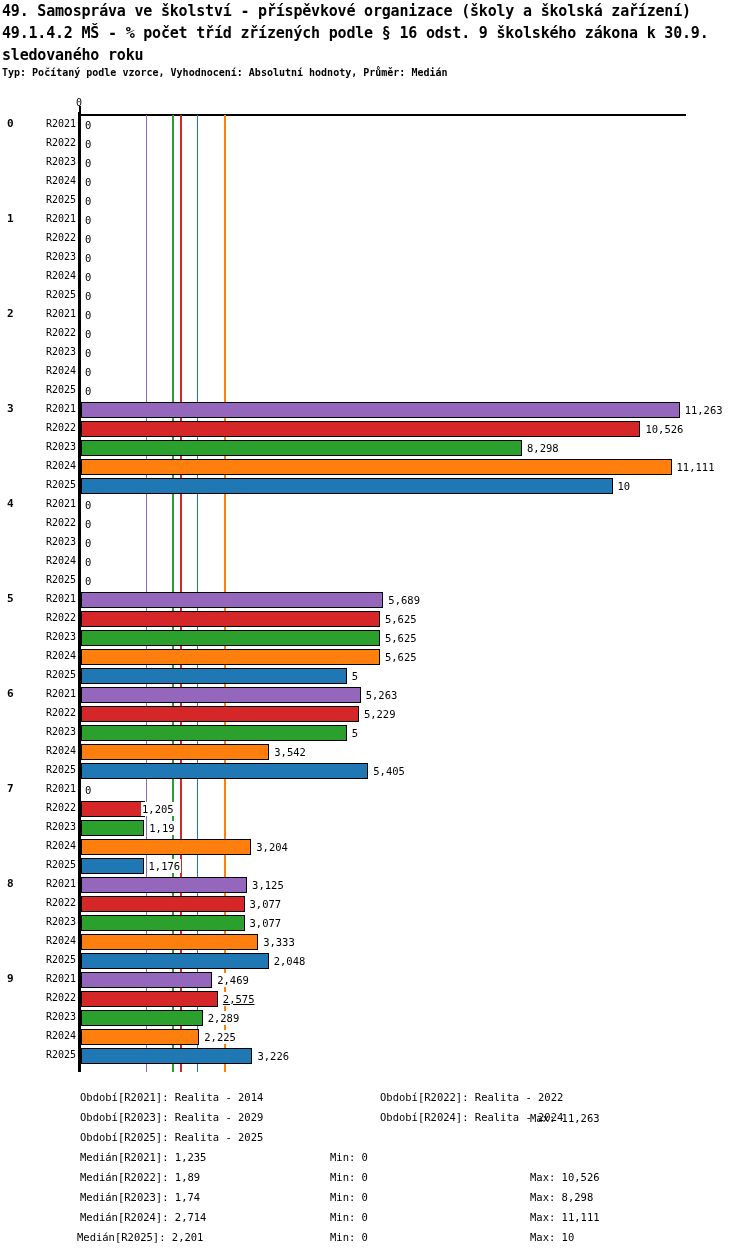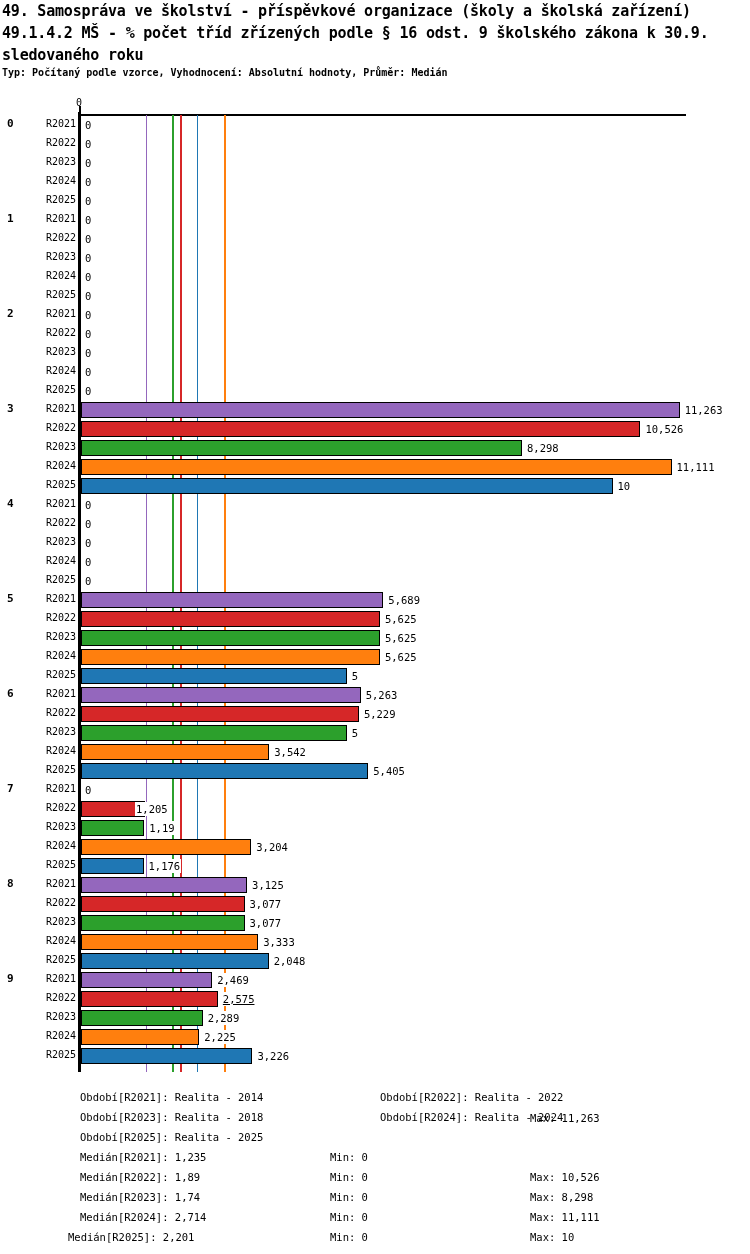--- a/index.html
+++ b/index.html
@@ -286,21 +286,21 @@
         <span class="value-label" style="left: 372.276px;">5,405</span>
       </div>
       <div class="bar-row" style="top: 780px;">
         <span class="group-label">7</span>
         <span class="year-label">R2021</span>
         <span class="value-label" style="left: 84px;">0</span>
       </div>
       <div class="bar-row" style="top: 799px;">
         <span class="year-label">R2022</span>
         <div class="bar" style="width: 64.0457px; background: rgb(214, 39, 40);"></div>
-        <span class="value-label" style="left: 135px;">1,205</span>
+        <span class="value-label" style="left: 141px;">1,205</span>
       </div>
       <div class="bar-row" style="top: 818px;">
         <span class="year-label">R2023</span>
         <div class="bar" style="width: 63.2485px; background: rgb(44, 160, 44);"></div>
         <span class="value-label" style="left: 148.248px;">1,19</span>
       </div>
       <div class="bar-row" style="top: 837px;">
         <span class="year-label">R2024</span>
         <div class="bar" style="width: 170.293px; background: rgb(255, 127, 14);"></div>
         <span class="value-label" style="left: 255.293px;">3,204</span>
@@ -361,31 +361,31 @@
         <span class="year-label">R2025</span>
         <div class="bar" style="width: 171.462px; background: rgb(31, 119, 180);"></div>
         <span class="value-label" style="left: 256.462px;">3,226</span>
       </div>
     </div>
 </div>
 
 <div id="legend">
     <div class="legend-item" style="top: 1091px; left: 80px;">Období[R2021]: Realita - 2014</div>
     <div class="legend-item" style="top: 1091px; left: 380px;">Období[R2022]: Realita - 2022</div>
-    <div class="legend-item" style="top: 1111px; left: 80px;">Období[R2023]: Realita - 2018</div>
+    <div class="legend-item" style="top: 1111px; left: 80px;">Období[R2023]: Realita - 2029</div>
     <div class="legend-item" style="top: 1111px; left: 380px;">Období[R2024]: Realita - 2024</div>
     <div class="legend-item" style="top: 1131px; left: 80px;">Období[R2025]: Realita - 2025</div>
     <div class="legend-item" style="top: 1151px; left: 80px;">Medián[R2021]: 1,235</div>
     <div class="legend-item" style="top: 1151px; left: 330px;">Min: 0</div>
     <div class="legend-item" style="top: 1112px; left: 530px;">Max: 11,263</div>
     <div class="legend-item" style="top: 1171px; left: 80px;">Medián[R2022]: 1,89</div>
     <div class="legend-item" style="top: 1171px; left: 330px;">Min: 0</div>
     <div class="legend-item" style="top: 1171px; left: 530px;">Max: 10,526</div>
     <div class="legend-item" style="top: 1191px; left: 80px;">Medián[R2023]: 1,74</div>
     <div class="legend-item" style="top: 1191px; left: 330px;">Min: 0</div>
     <div class="legend-item" style="top: 1191px; left: 530px;">Max: 8,298</div>
     <div class="legend-item" style="top: 1211px; left: 80px;">Medián[R2024]: 2,714</div>
     <div class="legend-item" style="top: 1211px; left: 330px;">Min: 0</div>
     <div class="legend-item" style="top: 1211px; left: 530px;">Max: 11,111</div>
-    <div class="legend-item" style="top: 1231px; left: 68px;">Medián[R2025]: 2,201</div>
+    <div class="legend-item" style="top: 1231px; left: 77px;">Medián[R2025]: 2,201</div>
     <div class="legend-item" style="top: 1231px; left: 330px;">Min: 0</div>
     <div class="legend-item" style="top: 1231px; left: 530px;">Max: 10</div>
   </div>
 
 </body></html>

